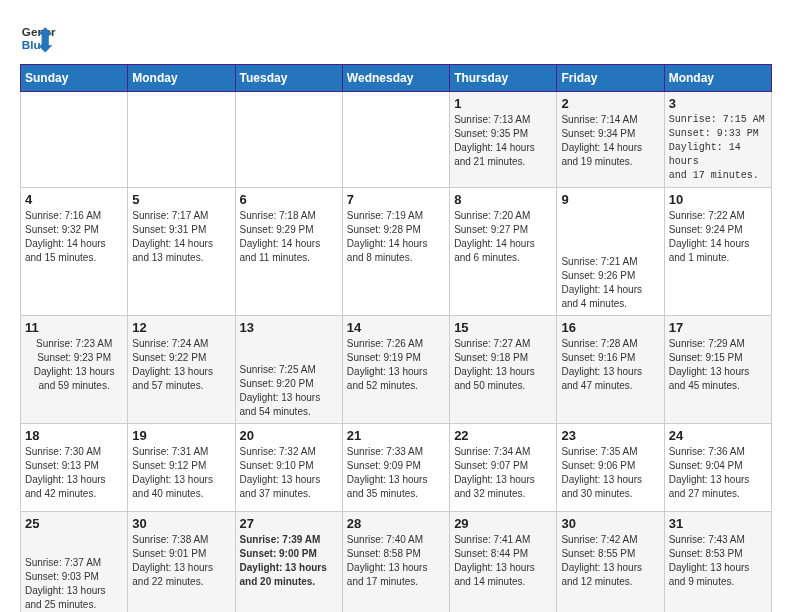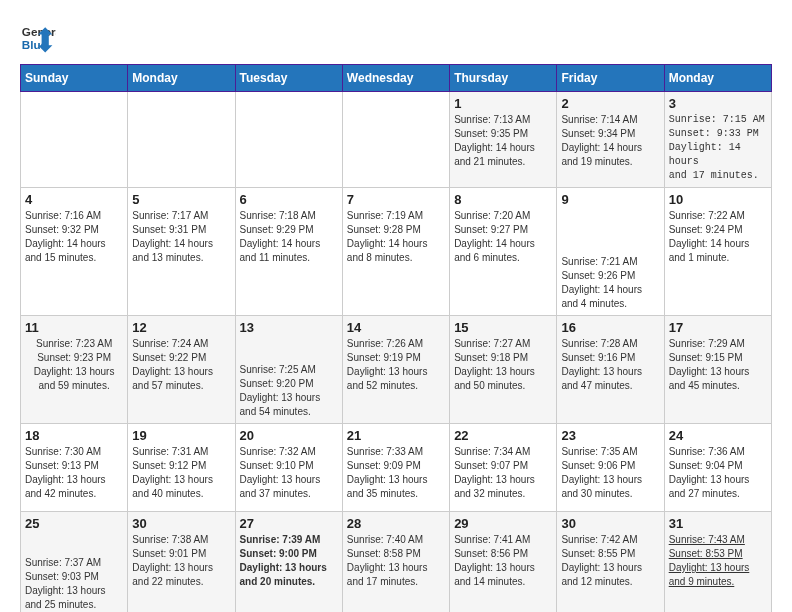--- a/index.html
+++ b/index.html
@@ -310,33 +310,33 @@
         <td>
           <span class="day-number">28</span>
           <div class="day-info" style="white-space: pre-line;">Sunrise: 7:40 AM
 Sunset: 8:58 PM
 Daylight: 13 hours
 and 17 minutes.</div>
         </td>
         <td>
           <span class="day-number">29</span>
           <div class="day-info" style="white-space: pre-line;">Sunrise: 7:41 AM
-Sunset: 8:56 PM
+Sunset: 8:44 PM
 Daylight: 13 hours
 and 14 minutes.</div>
         </td>
         <td>
           <span class="day-number">30</span>
           <div class="day-info" style="white-space: pre-line;">Sunrise: 7:42 AM
 Sunset: 8:55 PM
 Daylight: 13 hours
 and 12 minutes.</div>
         </td>
         <td>
           <span class="day-number">31</span>
-          <div class="day-info" style="white-space: pre-line; text-decoration: underline;">Sunrise: 7:43 AM
+          <div class="day-info" style="white-space: pre-line;">Sunrise: 7:43 AM
 Sunset: 8:53 PM
 Daylight: 13 hours
 and 9 minutes.</div>
         </td>
       </tr>
     </tbody>
 </table>
 
 </body></html>

